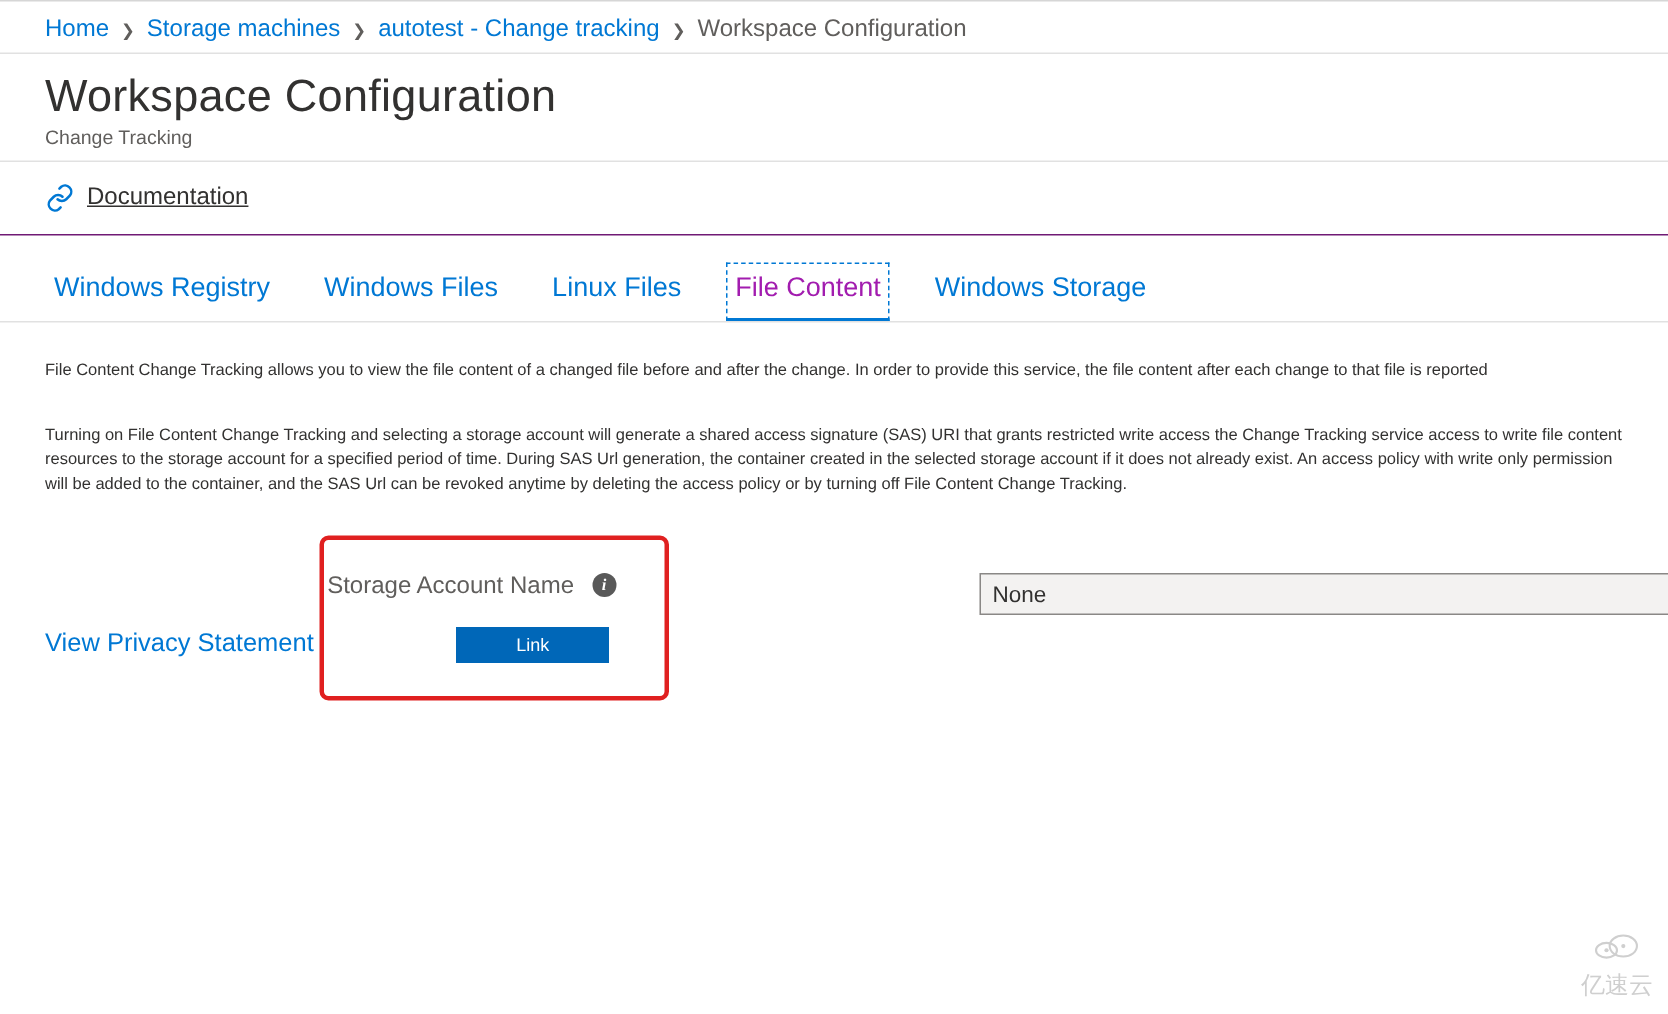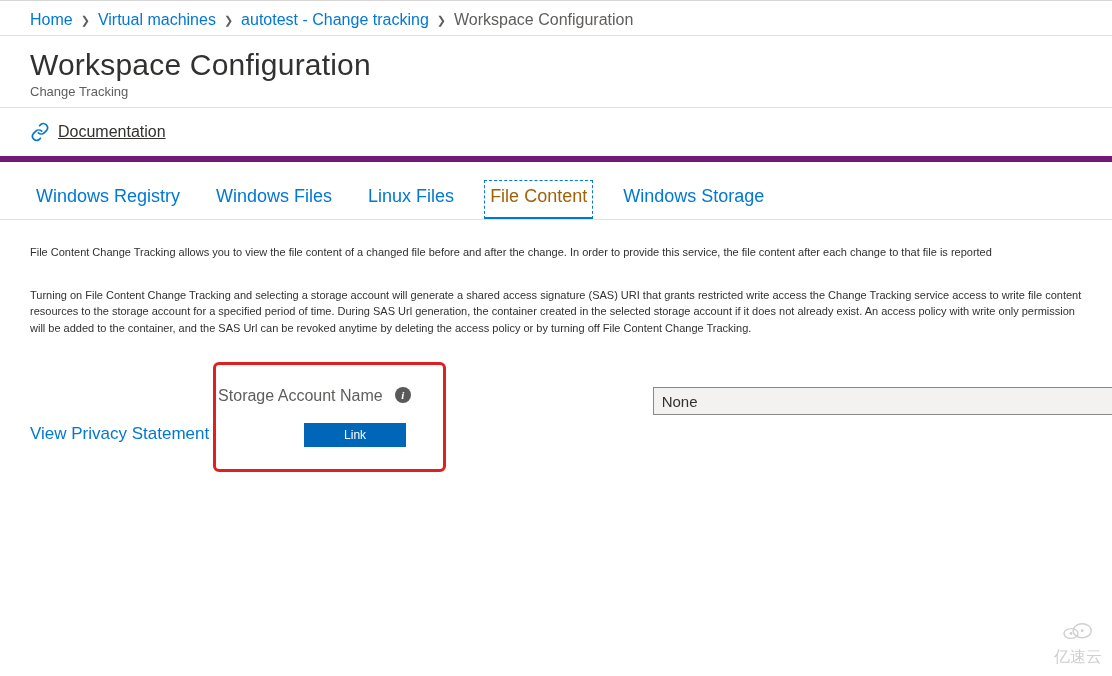--- a/index.html
+++ b/index.html
@@ -41,40 +41,40 @@
   .page-subtitle {
     font-size: 13px;
     color: #605e5c;
     margin-top: 2px;
   }
   .doc-row {
     display: flex;
     align-items: center;
     padding: 14px 30px;
     gap: 8px;
-    border-bottom: 6px solid #701a75;
+    border-bottom: 1px solid #701a75;
   }
   .link-icon svg { width: 20px; height: 20px; display:block; }
   .doc-link { color: #323130; font-size: 16px; }
   .tabs {
     display: flex;
     gap: 24px;
     padding: 18px 30px 0 30px;
     border-bottom: 1px solid #e1e1e1;
     position: relative;
   }
   .tab {
     font-size: 18px;
     color: #0078d4;
     padding: 6px 6px 10px 6px;
     cursor: pointer;
     border-bottom: 2px solid transparent;
   }
   .tab.active {
-    color: #a16207;
+    color: #a21caf;
     border-bottom: 2px solid #0078d4;
     outline: 1px dashed #0078d4;
     outline-offset: -1px;
   }
   .main {
     padding: 24px 30px 0 30px;
   }
   .body-text {
     font-size: 11px;
     color: #323130;
@@ -159,21 +159,21 @@
   .content-area { position: relative; }
 </style>
 </head>
 <body>
 
 <div class="top-divider"></div>
 
 <nav class="breadcrumb">
   <a href="#">Home</a>
   <span class="chev">❯</span>
-  <a href="#">Virtual machines</a>
+  <a href="#">Storage machines</a>
   <span class="chev">❯</span>
   <a href="#">autotest - Change tracking</a>
   <span class="chev">❯</span>
   <span class="current">Workspace Configuration</span>
 </nav>
 
 <div class="page-header">
   <div class="page-title">Workspace Configuration</div>
   <div class="page-subtitle">Change Tracking</div>
 </div>

